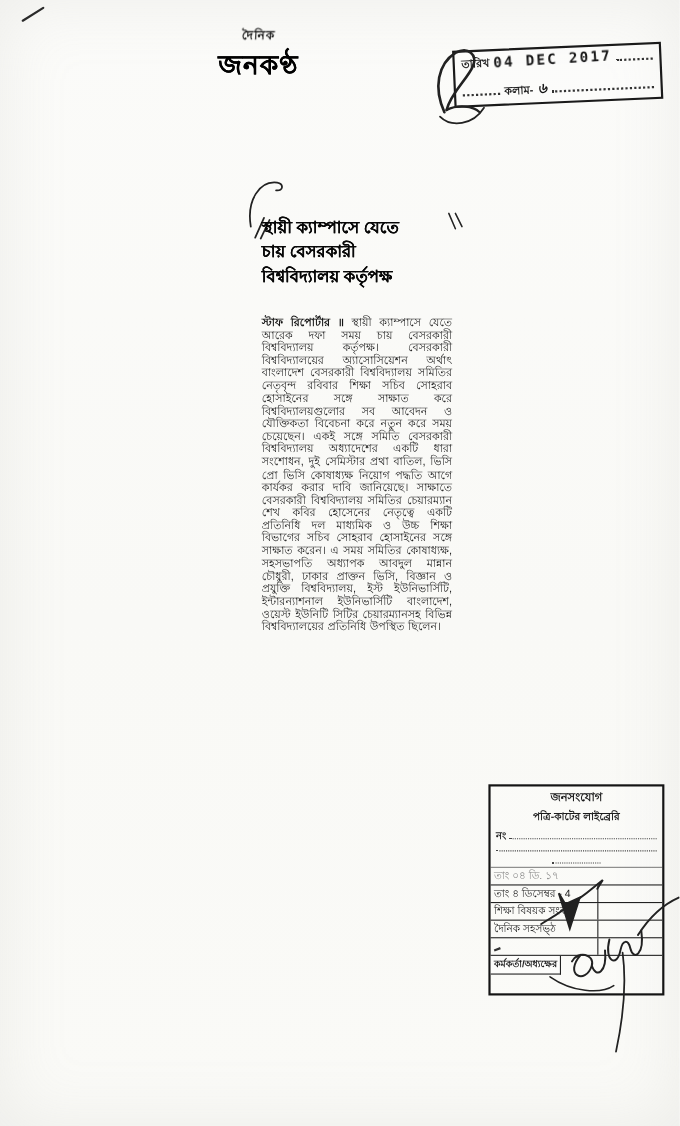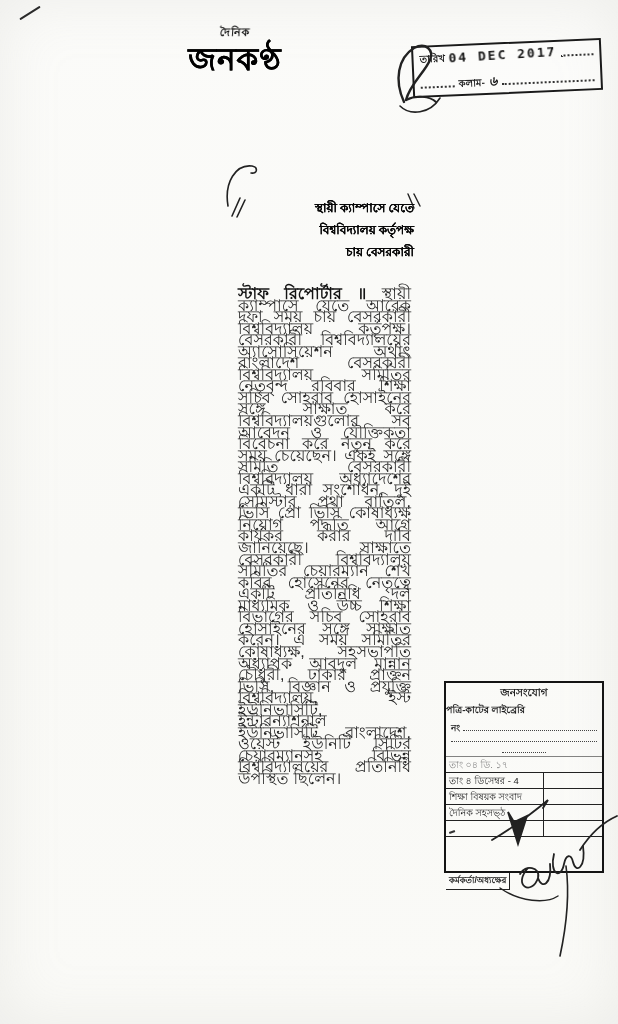--- a/index.html
+++ b/index.html
@@ -19,21 +19,21 @@
     position:absolute;left:18px;top:12px;width:24px;height:2px;
     background:#2a2a2a;transform:rotate(-32deg);border-radius:2px;
   }
   
   .masthead{position:absolute;left:160px;top:24px;width:150px;text-align:center;}
   .masthead .tagline{
     font-size:11px;font-weight:bold;letter-spacing:1px;color:#111;
     transform:skewX(-4deg);filter:blur(.2px);
   }
   .masthead .title{
-    font-size:31px;font-weight:900;line-height:34px;color:#0c0c0c;
+    font-size:24px;font-weight:900;line-height:34px;color:#0c0c0c;
     letter-spacing:1px;filter:blur(.15px) contrast(1.1);
     text-shadow:0 0 .6px #000;
   }
   
   .date-stamp{
     position:absolute;left:412px;top:42px;width:190px;height:52px;
     border:2.5px solid #1a1a1a;transform:rotate(-2.5deg);
     padding:3px 6px;box-sizing:border-box;background:rgba(255,255,255,.25);
   }
   .date-stamp .row1{display:flex;align-items:baseline;gap:4px;}
@@ -48,59 +48,58 @@
   .date-stamp .col-label{font-size:10px;font-weight:bold;color:#222;}
   .date-stamp .col-value{
     font-family:"DejaVu Serif","Liberation Serif",serif;
     font-style:italic;font-size:13px;font-weight:bold;color:#111;
   }
   .flourish{position:absolute;pointer-events:none;}
   svg path{fill:none;stroke:#222;stroke-linecap:round;}
   
   .headline{
     position:absolute;left:238px;top:197px;width:176px;
-    text-align:right;font-weight:bold;font-size:12px;line-height:22px;
+    font-weight:bold;font-size:15px;line-height:22px;
     color:#0e0e0e;filter:blur(.15px) contrast(1.05);
     text-shadow:0 0 .5px #000;
-    font-family:Liberation Serif, serif;
   }
   
   .body-text{
     position:absolute;left:238px;top:288px;width:173px;
-    font-size:16px;line-height:11.55px;text-align:justify;
+    font-size:10px;line-height:11.55px;text-align:justify;
     color:#272727;filter:blur(.25px) contrast(1.02);
     word-spacing:.5px;
   }
   .body-text .byline{font-weight:bold;color:#161616;}
   
   .lib-stamp{
-    position:absolute;left:444px;top:681px;width:160px;height:192px;
+    position:absolute;left:444px;top:713px;width:160px;height:192px;
     border:2.5px solid #141414;box-sizing:border-box;
     background:rgba(255,255,255,.2);font-size:9.5px;color:#1d1d1d;
     filter:blur(.15px);
   }
   .lib-stamp .org1{text-align:center;font-size:10.5px;font-weight:bold;margin-top:2px;}
-  .lib-stamp .org2{font-size:9.5px;font-weight:bold;margin-top:1px;}
+  .lib-stamp .org2{text-align:center;font-size:9.5px;font-weight:bold;margin-top:1px;}
   .lib-stamp .fields{padding:3px 5px 0 5px;}
   .lib-stamp .field-row{display:flex;align-items:baseline;gap:3px;height:12px;}
   .lib-stamp .no-label{font-size:9px;font-weight:bold;}
   .lib-stamp .dotline{flex:1;border-bottom:1.6px dotted #444;height:8px;}
   .lib-stamp .center-dash{width:44px;margin:2px auto 3px auto;border-bottom:1.6px dotted #444;height:5px;}
   .lib-stamp .trow{
     border-top:1.4px solid #222;display:flex;align-items:center;
     height:15px;line-height:13px;
   }
   .lib-stamp .cell-l{flex:0 0 62%;padding:13px 3px;box-sizing:border-box;white-space:nowrap;overflow:hidden;}
   .lib-stamp .cell-r{flex:1;border-left:1.4px solid #222;height:100%;}
   .lib-stamp .faint{opacity:.55;}
   .lib-stamp .sig-area{border-top:1.4px solid #222;height:56px;position:relative;}
   .lib-stamp .sig-label{
     position:absolute;left:0;top:0;font-size:8.5px;font-weight:bold;
     border-right:1.2px solid #222;border-bottom:1.2px solid #222;
-    padding:1px 3px;background:rgba(255,255,255,.4);white-space:nowrap;margin-top:36px;
+    padding:1px 3px;background:rgba(255,255,255,.4);white-space:nowrap;
   }
   .tick{position:absolute;background:#333;}
 </style>
 </head>
 <body>
 
 <div class="page">
 
   <div class="pen-stroke"></div>
 
@@ -137,22 +136,22 @@
     <path d="M4,20 L12,2" stroke-width="1.6"></path>
       <path d="M9,21 L17,4" stroke-width="1.6"></path>
   </svg>
   <svg class="flourish" style="left:404px;top:192px" width="20" height="20" viewBox="0 0 20 20">
     <path d="M4,2 L10,16" stroke-width="1.4"></path>
       <path d="M10,2 L16,14" stroke-width="1.4"></path>
   </svg>
 
   <div class="headline">
     <div>স্থায়ী ক্যাম্পাসে যেতে</div>
+    <div>চায় বেসরকারী</div>
     <div>বিশ্ববিদ্যালয় কর্তৃপক্ষ</div>
-    <div>চায় বেসরকারী</div>
   </div>
 
   <div class="body-text">
     <span class="byline">স্টাফ রিপোর্টার ॥</span>
     <span>স্থায়ী ক্যাম্পাসে যেতে আরেক দফা সময় চায় বেসরকারী বিশ্ববিদ্যালয় কর্তৃপক্ষ। বেসরকারী বিশ্ববিদ্যালয়ের অ্যাসোসিয়েশন অর্থাৎ বাংলাদেশ বেসরকারী বিশ্ববিদ্যালয় সমিতির নেতৃবৃন্দ রবিবার শিক্ষা সচিব সোহরাব হোসাইনের সঙ্গে সাক্ষাত করে বিশ্ববিদ্যালয়গুলোর সব আবেদন ও যৌক্তিকতা বিবেচনা করে নতুন করে সময় চেয়েছেন। একই সঙ্গে সমিতি বেসরকারী বিশ্ববিদ্যালয় অধ্যাদেশের একটি ধারা সংশোধন, দুই সেমিস্টার প্রথা বাতিল, ভিসি প্রো ভিসি কোষাধ্যক্ষ নিয়োগ পদ্ধতি আগে কার্যকর করার দাবি জানিয়েছে। সাক্ষাতে বেসরকারী বিশ্ববিদ্যালয় সমিতির চেয়ারম্যান শেখ কবির হোসেনের নেতৃত্বে একটি প্রতিনিধি দল মাধ্যমিক ও উচ্চ শিক্ষা বিভাগের সচিব সোহরাব হোসাইনের সঙ্গে সাক্ষাত করেন। এ সময় সমিতির কোষাধ্যক্ষ, সহসভাপতি অধ্যাপক আবদুল মান্নান চৌধুরী, ঢাকার প্রাক্তন ভিসি, বিজ্ঞান ও প্রযুক্তি বিশ্ববিদ্যালয়, ইস্ট ইউনিভার্সিটি, ইন্টারন্যাশনাল ইউনিভার্সিটি বাংলাদেশ, ওয়েস্ট ইউনিটি সিটির চেয়ারম্যানসহ বিভিন্ন বিশ্ববিদ্যালয়ের প্রতিনিধি উপস্থিত ছিলেন।</span>
   </div>
 
   <div class="lib-stamp">
     <div class="org1">জনসংযোগ</div>
     <div class="org2">পত্রি-কাটের লাইব্রেরি</div>

